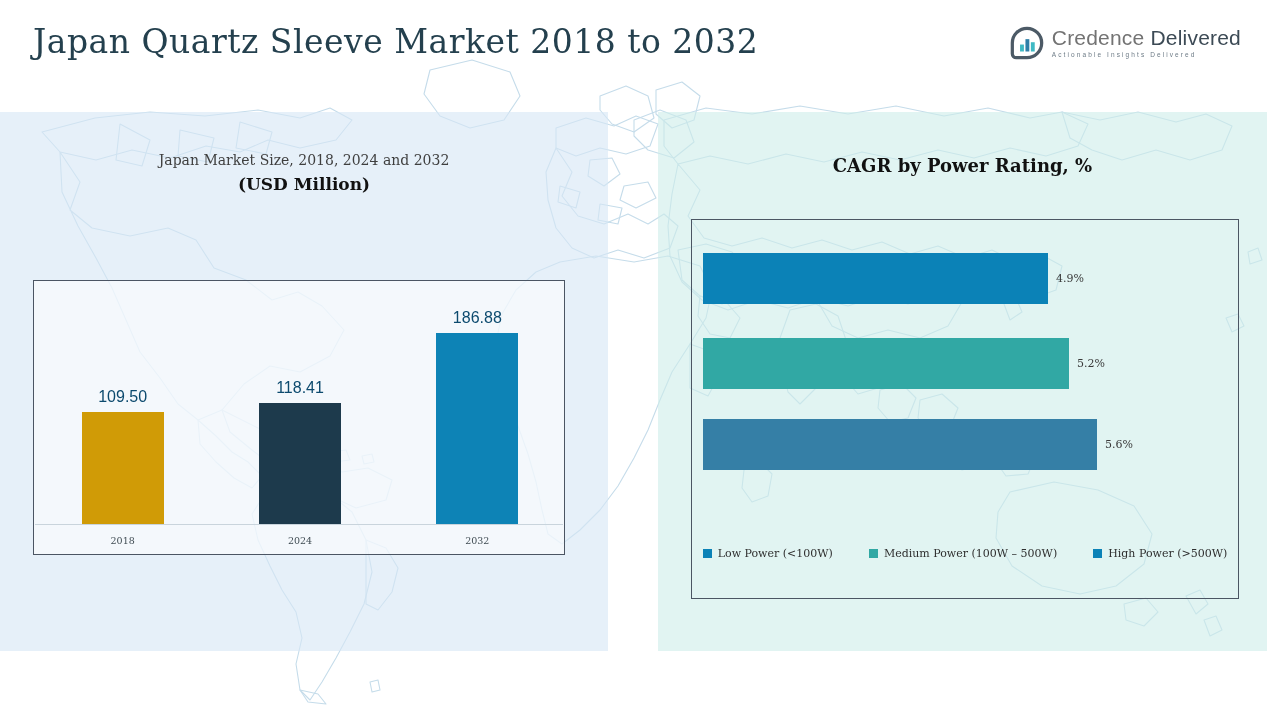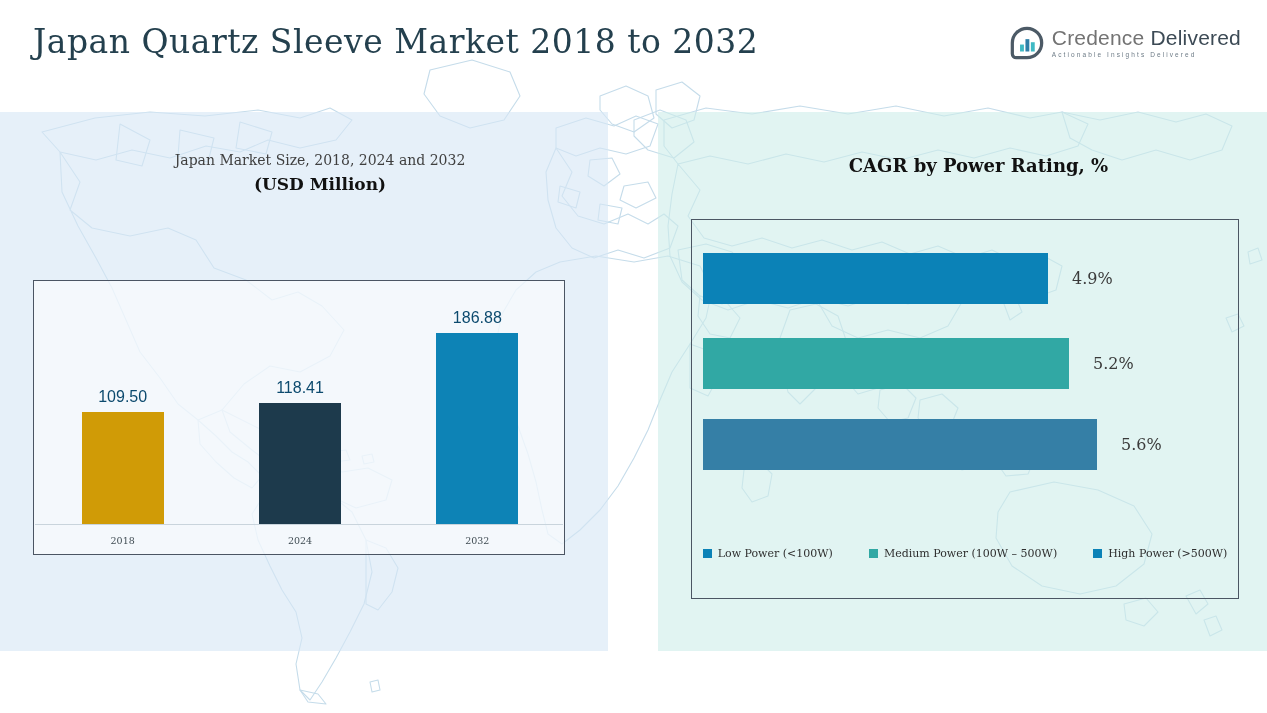--- a/index.html
+++ b/index.html
@@ -86,21 +86,20 @@
   }
 
   
   .chart-title {
     position: absolute;
     text-align: center;
     color: #1b1b1b;
     font-family: "DejaVu Serif", serif;
     z-index: 6;
     white-space: nowrap;
-    padding-left: 16px;
   }
   .ct-left-l1 {
     left: 0; width: 608px; top: 152px;
     font-size: 14px; color: #3f3f3f;
   }
   .ct-left-l2 {
     left: 0; width: 608px; top: 174px;
     font-size: 17px; font-weight: bold; color: #111111;
   }
   .ct-right {
@@ -175,23 +174,23 @@
   }
   .hbar-row {
     position: absolute;
     left: 11px;
     display: flex;
     align-items: center;
   }
   .hbar { height: 51px; display: block; }
   .hbar-value {
     font-family: "DejaVu Serif", serif;
-    font-size: 16px;
+    font-size: 11px;
     color: #3a3a3a;
-    margin-left: 24px;
+    margin-left: 8px;
     white-space: nowrap;
   }
 
   
   .legend {
     position: absolute;
     left: 0;
     right: 0;
     bottom: 38px;
     display: flex;

